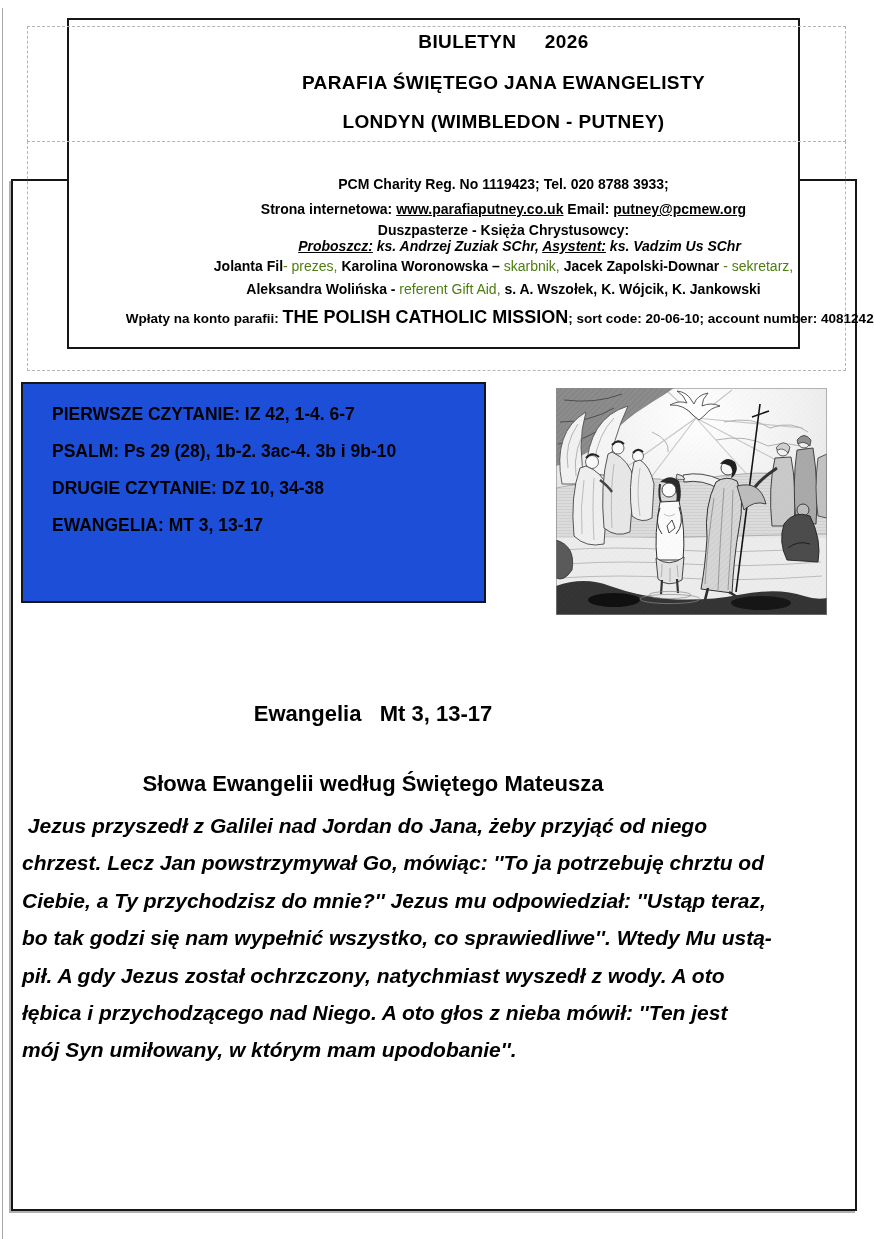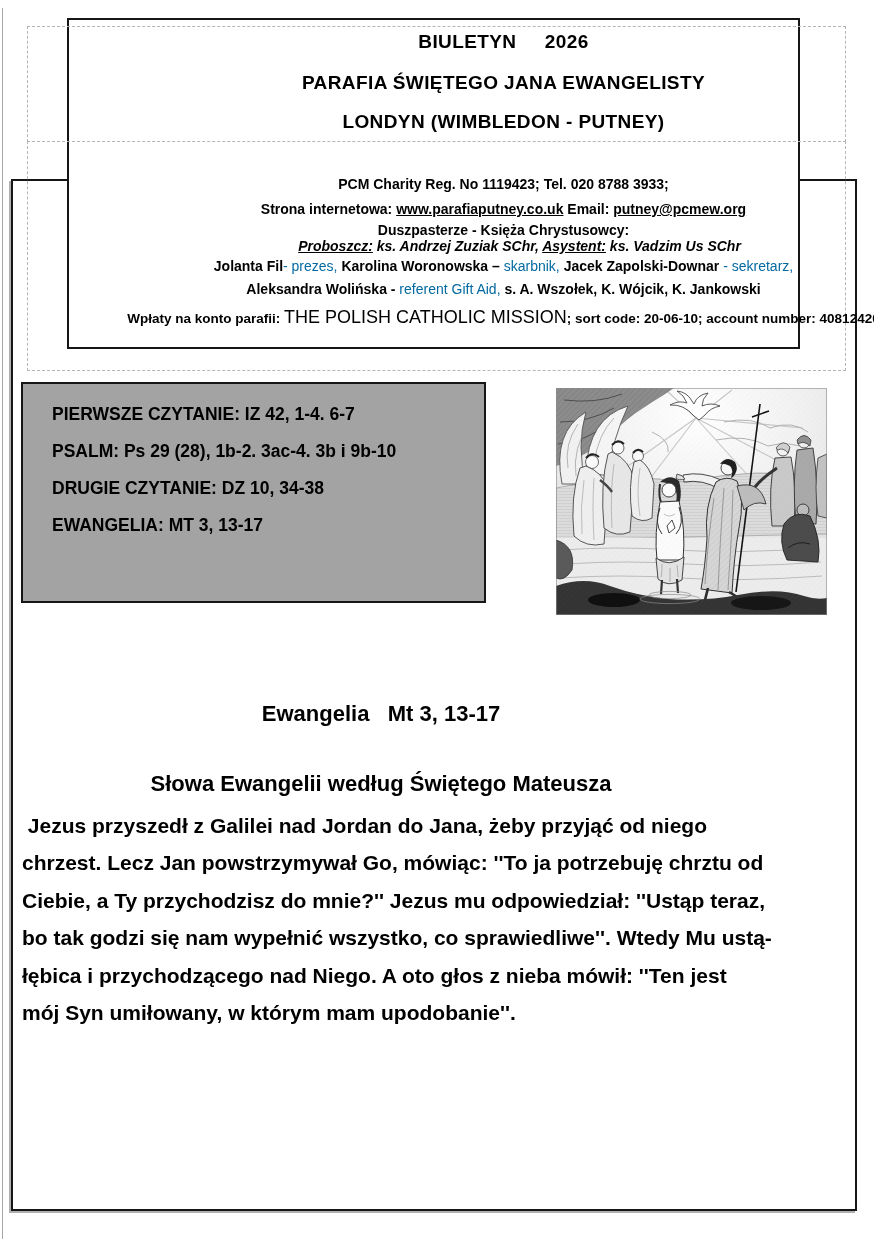--- a/index.html
+++ b/index.html
@@ -10,31 +10,31 @@
   .outer-frame{left:11px;top:179px;width:846px;height:1032px;border:2px solid #161616;
                box-sizing:border-box;box-shadow:-2px 2px 0 #b0b0b0;background:transparent;}
   .header-box{left:67px;top:18px;width:733px;height:331px;border:2px solid #161616;
               box-sizing:border-box;background:#fff;}
   .dashed-a{left:27px;top:26px;width:819px;height:116px;border:1px dashed #b5b5b5;box-sizing:border-box;}
   .dashed-b{left:27px;top:141px;width:819px;height:230px;border:1px dashed #b5b5b5;border-top:none;box-sizing:border-box;}
   .hline{position:absolute;left:67px;width:873px;text-align:center;white-space:pre;line-height:1.15;}
   .title{font-size:19px;font-weight:700;letter-spacing:0.4px;}
   .addr{font-size:14px;font-weight:700;}
   .b{font-weight:700;}
-  .r{font-weight:400;color:#0369a1;}
+  .r{font-weight:400;color:#4d7c0f;}
   .i{font-style:italic;margin-left:16px;}
   .u{text-decoration:underline;}
-  .readings-box{left:21px;top:382px;width:465px;height:221px;border:2px solid #161616;box-sizing:border-box;background:#a3a3a3;}
+  .readings-box{left:21px;top:382px;width:465px;height:221px;border:2px solid #161616;box-sizing:border-box;background:#1d4ed8;}
   .reading-line{position:absolute;left:29px;font-size:17.5px;font-weight:700;white-space:nowrap;line-height:1.2;}
-  .gospel-center{left:0;width:746px;text-align:center;font-size:22px;font-weight:700;white-space:pre;line-height:1.2;padding-left:8px;}
-  .gospel-body{left:22px;top:807px;width:836px;font-size:21px;font-weight:700;line-height:37.4px;}
+  .gospel-center{left:0;width:746px;text-align:center;font-size:22px;font-weight:700;white-space:pre;line-height:1.2;}
+  .gospel-body{left:22px;top:807px;width:836px;font-size:21px;font-weight:700;line-height:37.4px;font-style:italic;}
   .gospel-body div{white-space:pre;}
   .closing{left:78px;top:1131px;width:796px;text-align:center;font-size:22px;font-weight:700;}
   .donations-line{line-height:1;font-size:13.5px;font-weight:700;}
-  .don-org{font-size:18px;font-weight:400;}
+  .don-org{font-size:18px;font-weight:700;}
   .illus{left:556px;top:388px;width:271px;height:227px;}
 </style>
 </head>
 <body>
 
 <div id="page">
 
   <div class="abs edge-line"></div>
   <div class="abs outer-frame"></div>
   <div class="abs header-box"></div>
@@ -179,18 +179,19 @@
   </div>
 
   <div class="abs gospel-center" style="top:701px">Ewangelia   Mt 3, 13-17</div>
   <div class="abs gospel-center" style="top:771px">Słowa Ewangelii według Świętego Mateusza</div>
 
   <div class="abs gospel-body">
     <div> Jezus przyszedł z Galilei nad Jordan do Jana, żeby przyjąć od niego</div>
     <div>chrzest. Lecz Jan powstrzymywał Go, mówiąc: ''To ja potrzebuję chrztu od</div>
     <div>Ciebie, a Ty przychodzisz do mnie?'' Jezus mu odpowiedział: ''Ustąp teraz,</div>
     <div>bo tak godzi się nam wypełnić wszystko, co sprawiedliwe''. Wtedy Mu ustą-</div>
+    <div>pił. A gdy Jezus został ochrzczony, natychmiast wyszedł z wody. A oto</div>
     <div>łębica i przychodzącego nad Niego. A oto głos z nieba mówił: ''Ten jest</div>
     <div>mój Syn umiłowany, w którym mam upodobanie''.</div>
   </div>
 
 
 </div>
 
 </body></html>

